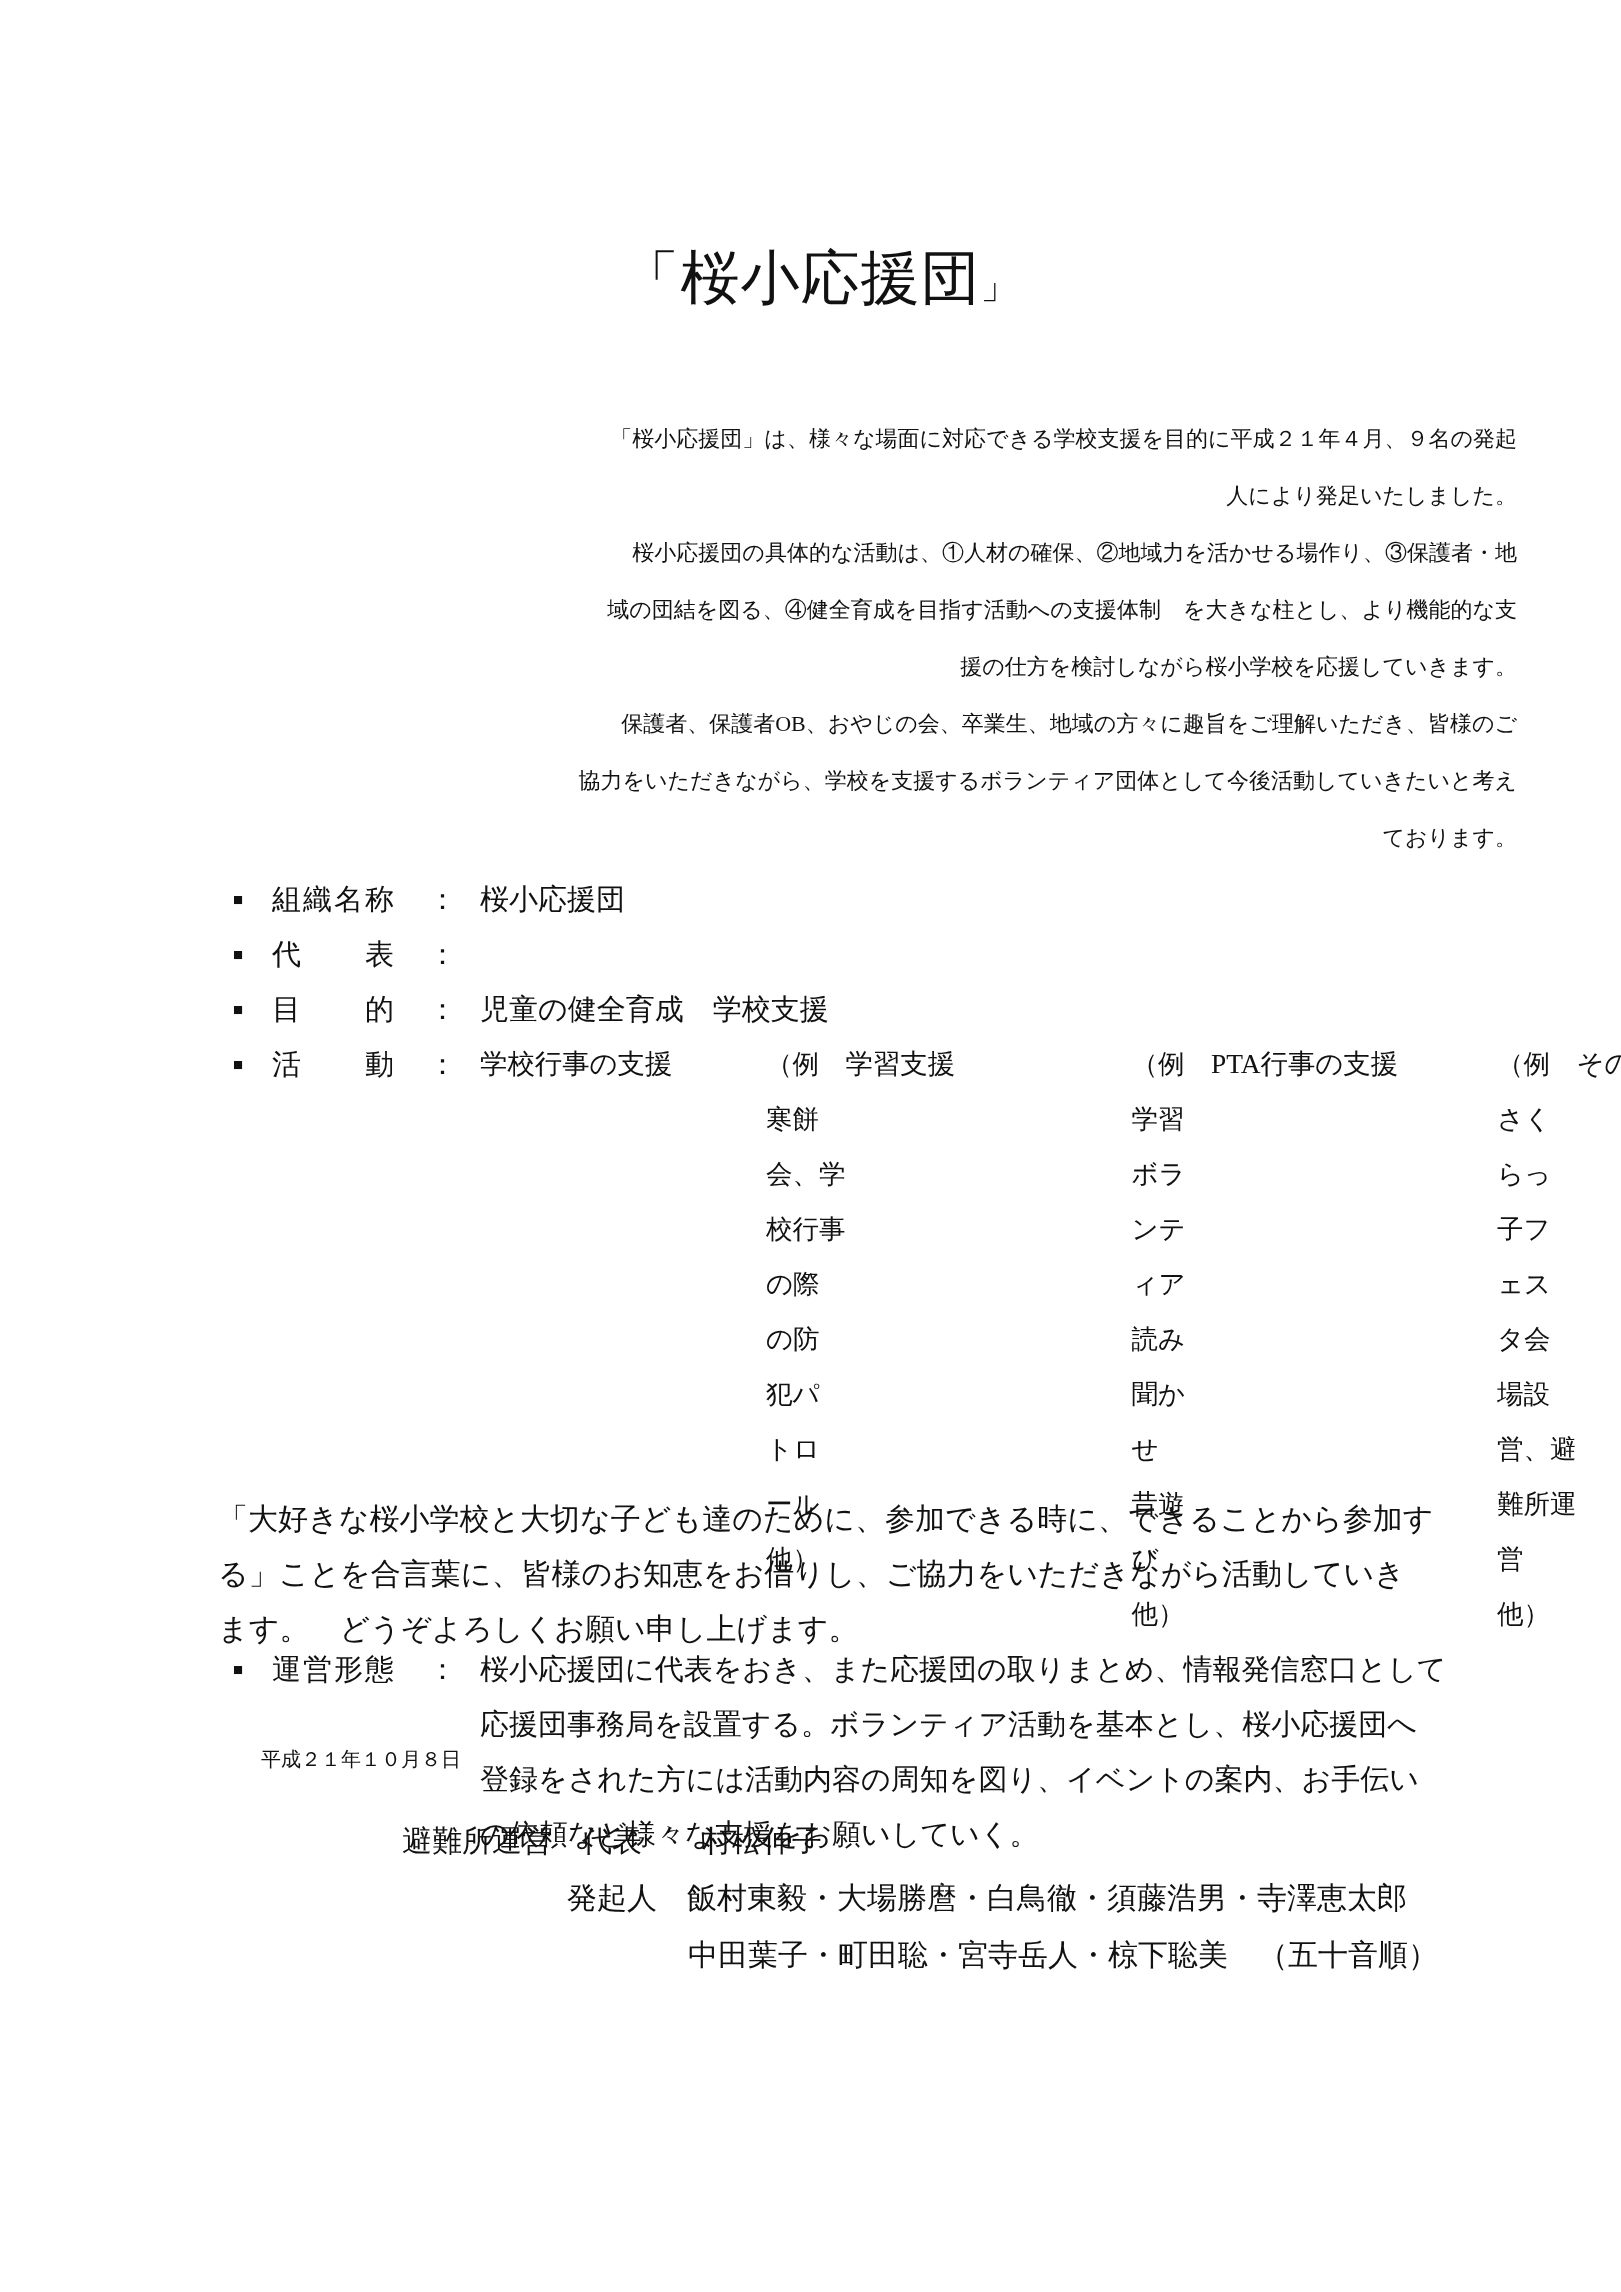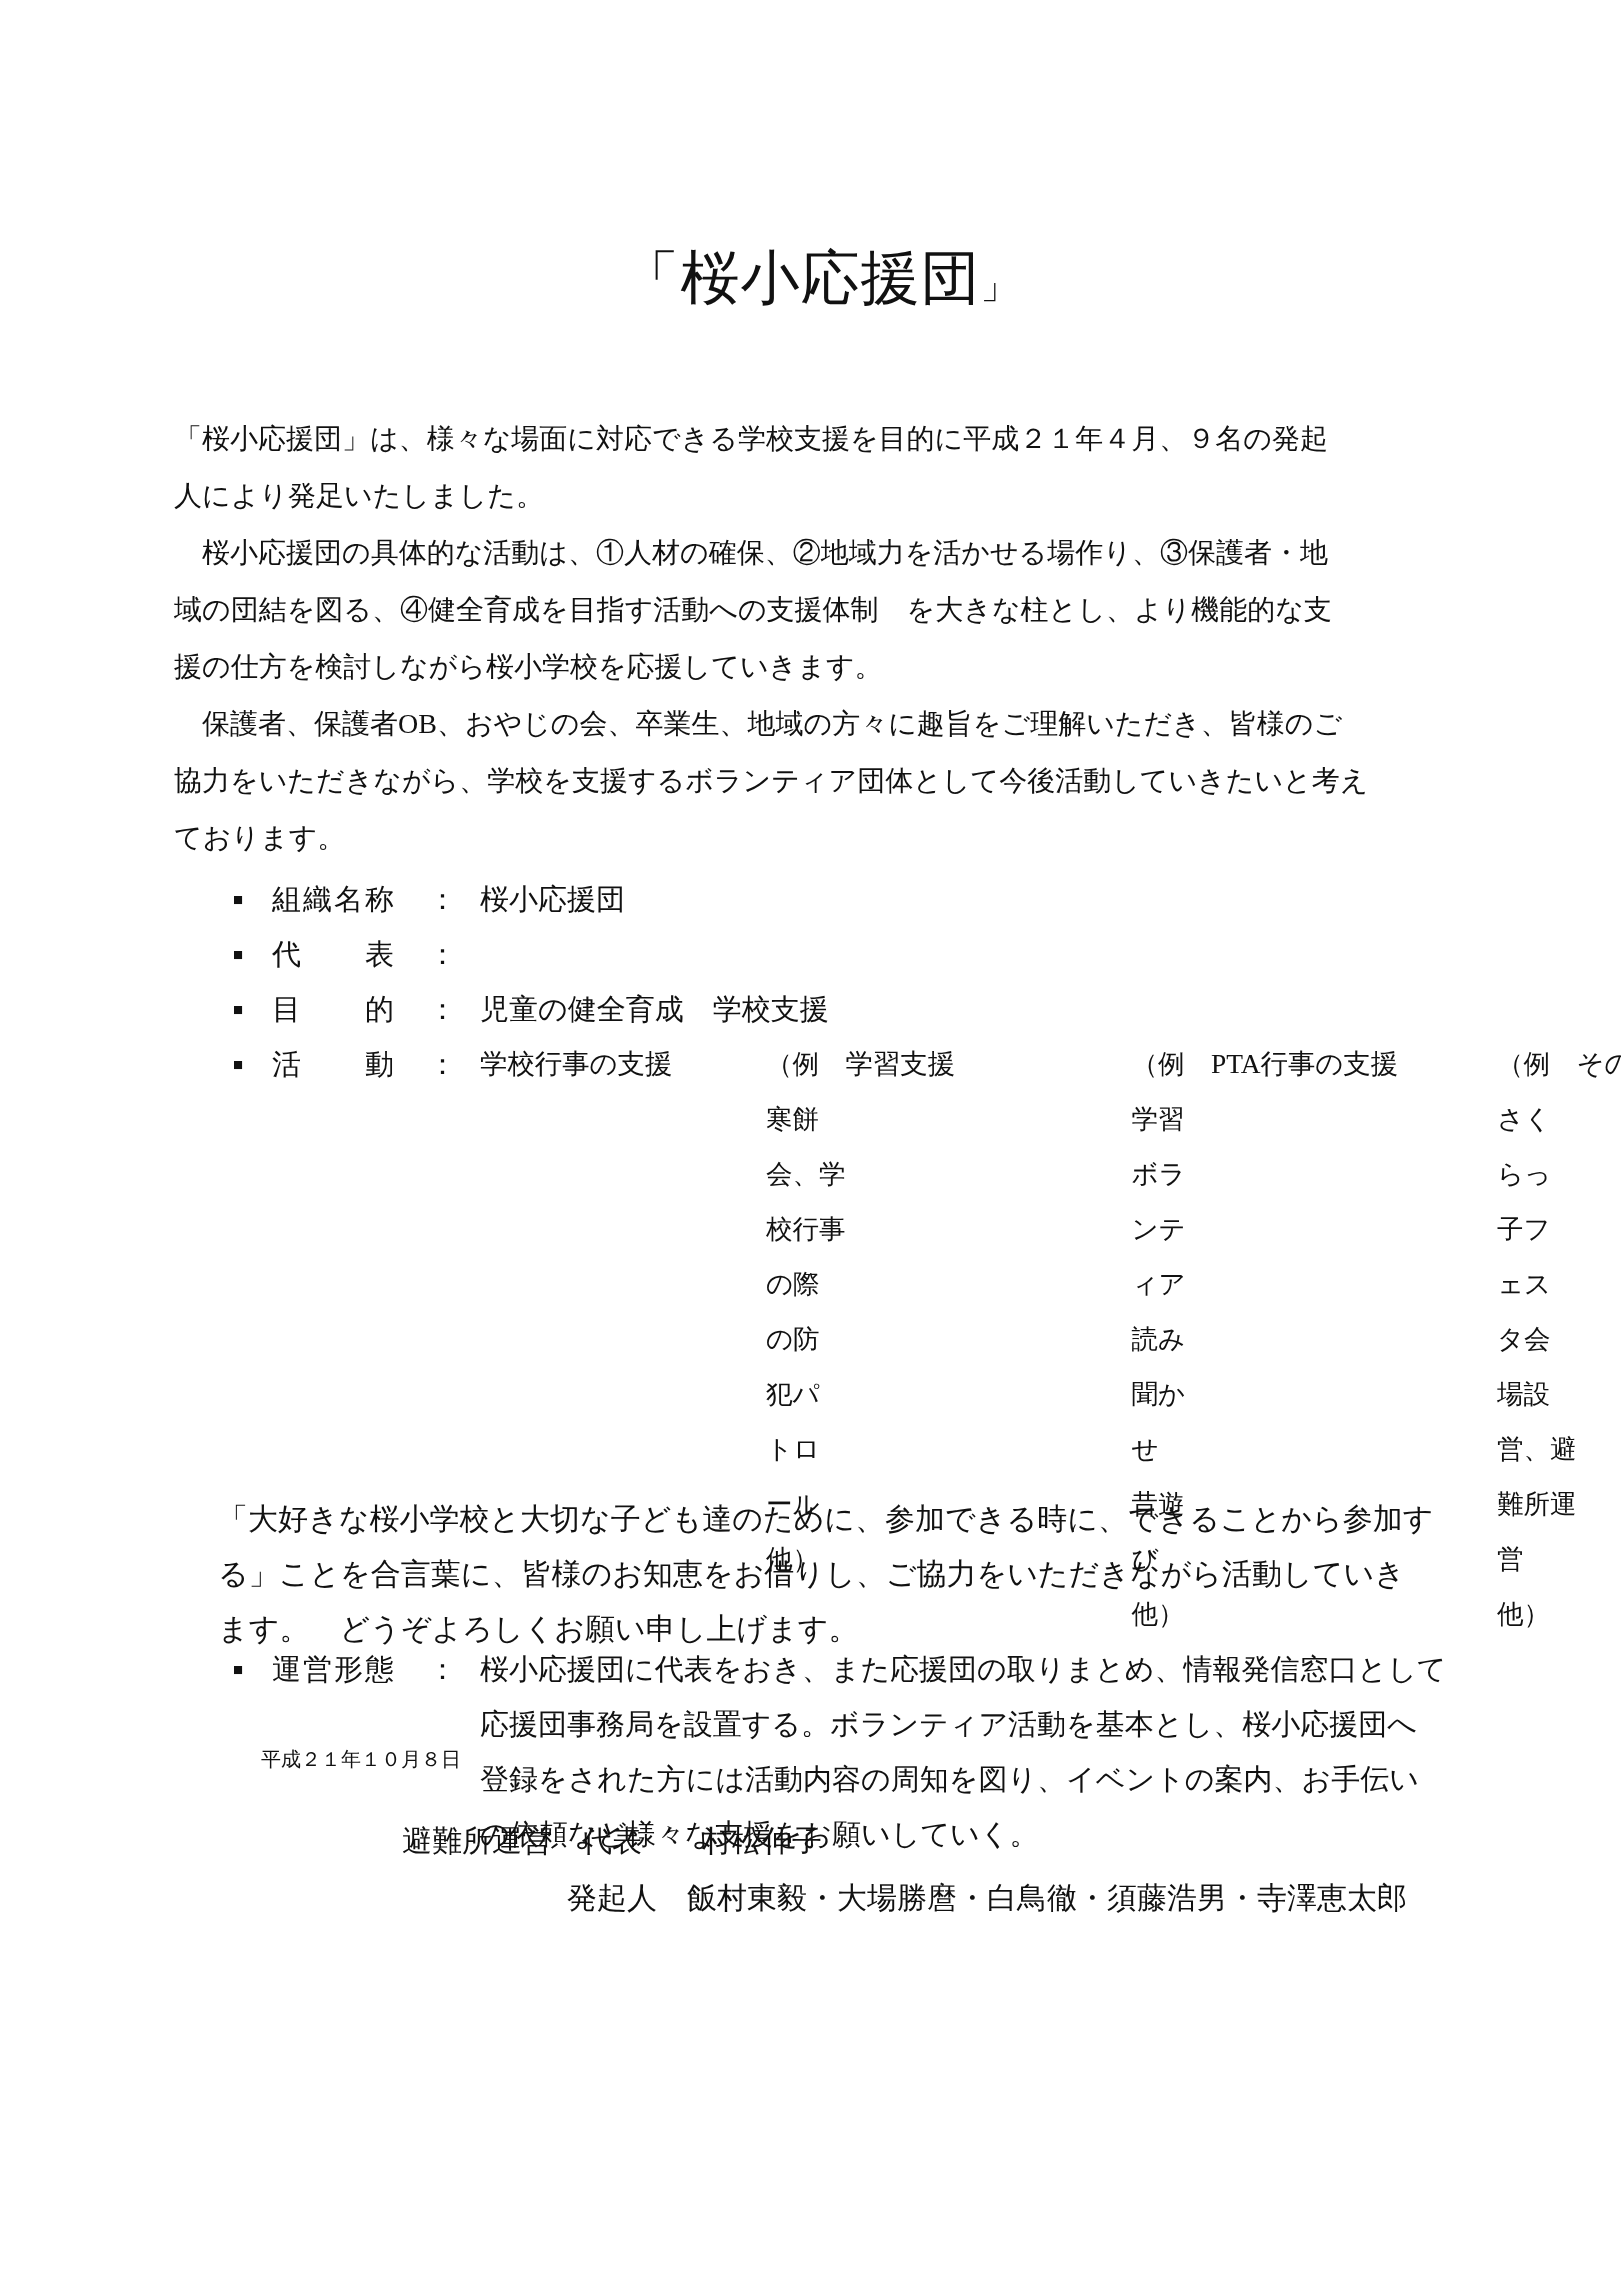--- a/index.html
+++ b/index.html
@@ -19,22 +19,23 @@
     margin: 0;
     text-align: center;
     font-size: 59px;
     font-weight: 400;
     letter-spacing: 1px;
   }
   .title-close { font-size: 37px; }
   .intro {
     position: absolute;
     top: 410px; left: 174px; width: 1343px;
-    font-size: 28px;
+    font-size: 22px;
     line-height: 57px;
+    text-align: right;
   }
   .intro p { margin: 0; white-space: pre-line; }
   .info-list {
     position: absolute;
     top: 872px; left: 0; width: 1621px;
     font-size: 29px;
     line-height: 55px;
   }
   .row { display: flex; align-items: flex-start; padding-left: 233px; }
   .bullet {
@@ -150,15 +151,16 @@
   <div class="closing">「大好きな桜小学校と大切な子ども達のために、参加できる時に、できることから参加す
 る」ことを合言葉に、皆様のお知恵をお借りし、ご協力をいただきながら活動していき
 ます。　どうぞよろしくお願い申し上げます。</div>
 
   <div class="date">平成２１年１０月８日</div>
 
   <div class="sig-rep">避難所運営　代表　　村松伸子</div>
 
   <div class="sig-founders-1">発起人　飯村東毅・大場勝麿・白鳥徹・須藤浩男・寺澤恵太郎</div>
 
+  <div class="sig-founders-2">中田葉子・町田聡・宮寺岳人・椋下聡美　（五十音順）</div>
 
 </div>
 
 
 </body></html>

